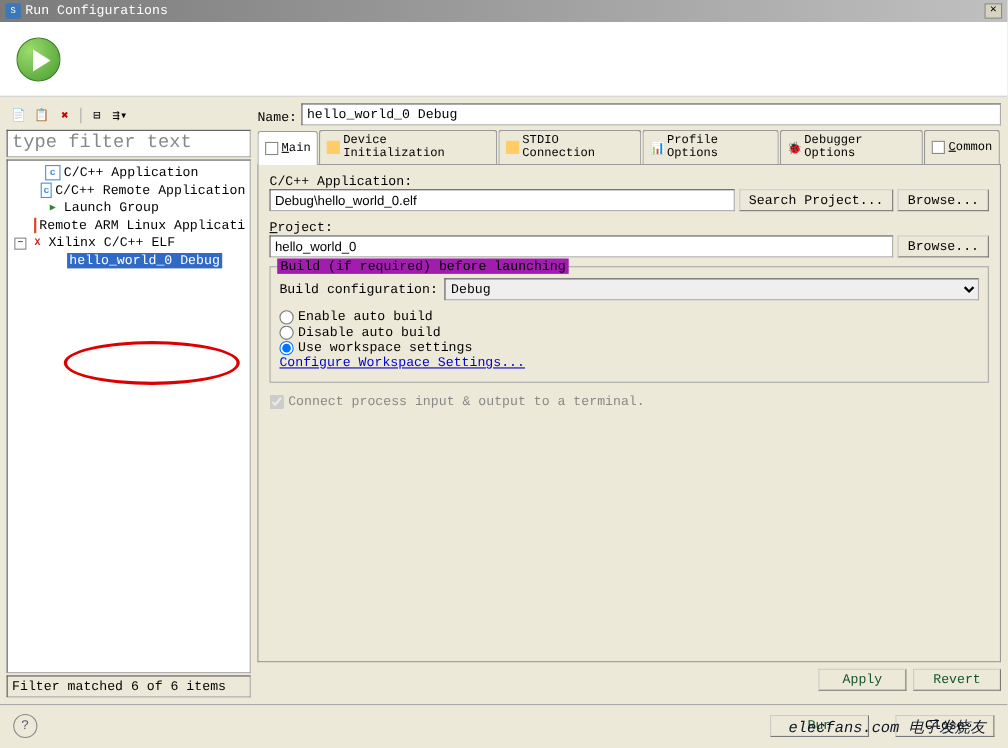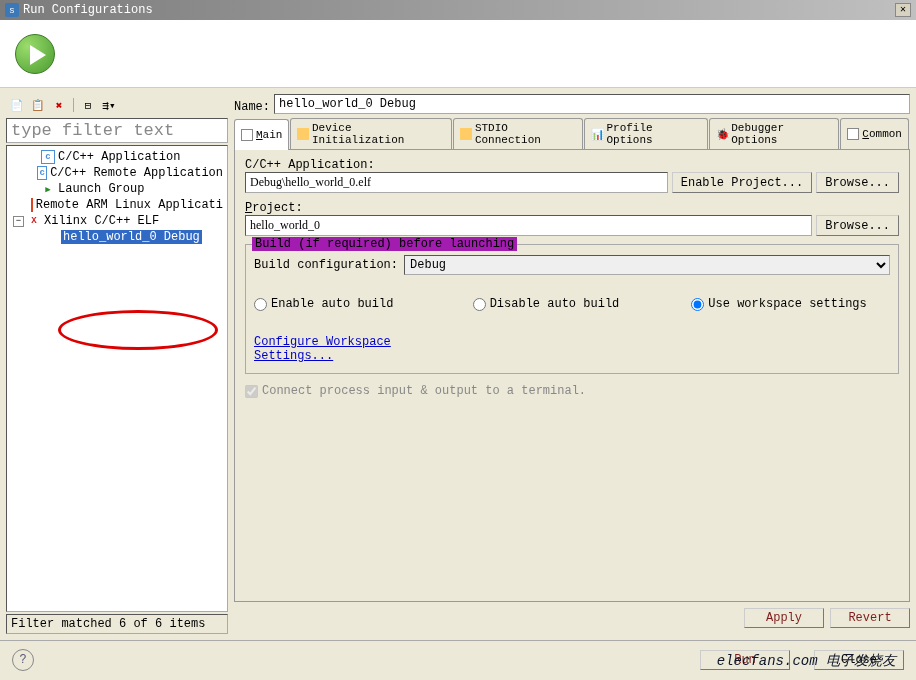--- a/index.html
+++ b/index.html
@@ -176,59 +176,59 @@
   background: #fff;
   padding: 8px 10px;
   flex: 1;
   background: #ece9d8;
 }
 .input-row { display: flex; gap: 4px; margin-bottom: 8px; }
 .input-row input {
   flex: 1;
   border: 1px inset #aaa;
   padding: 2px 4px;
-  font-family: Liberation Serif, serif;
+  font-family: Liberation Sans, sans-serif;
   font-size: 12px;
   background: #fff;
 }
 .btn {
   border: 1px outset #ccc;
   background: #ece9d8;
   padding: 2px 8px;
   font-family: inherit;
   font-size: 12px;
   cursor: pointer;
   min-width: 80px;
 }
-.btn:disabled { color: #7f1d1d; }
+.btn:disabled { color: #14532d; }
 .groupbox {
   border: 1px solid #aaa;
   padding: 10px 8px;
   margin-top: 6px;
   position: relative;
 }
 .groupbox-title {
   position: absolute;
   top: -8px;
   left: 6px;
   background: #a21caf;
   padding: 0 3px;
 }
-.build-row { display: flex; align-items: center; gap: 6px; margin-bottom: 22px; }
+.build-row { display: flex; align-items: center; gap: 6px; margin-bottom: 8px; }
 .build-row select {
   flex: 1;
   border: 1px inset #aaa;
   padding: 1px;
   font-family: inherit;
   font-size: 12px;
 }
 .radio-grid {
   display: grid;
-  grid-template-columns: 1fr 1fr 1fr;
-  gap: 24px 20px;
+  grid-template-columns: 1fr;
+  gap: 0 20px;
 }
 .radio-item { display: flex; align-items: center; gap: 4px; }
 .link { color: #0000cc; text-decoration: underline; cursor: pointer; }
 .checkbox-row {
   display: flex;
   align-items: center;
   gap: 4px;
   margin-top: 10px;
   color: #888;
 }
@@ -353,21 +353,21 @@
       <div class="tab">
         <span class="tab-icon" style="background:#fff;border:1px solid #888"></span>
         <span><u>C</u>ommon</span>
       </div>
     </div>
 
     <div class="tab-content">
       <span>C/C++ Application:</span>
       <div class="input-row">
         <input value="Debug\hello_world_0.elf" style="">
-        <button class="btn">Enable Project...</button>
+        <button class="btn">Search Project...</button>
         <button class="btn">Browse...</button>
       </div>
       <span><u>P</u>roject:</span>
       <div class="input-row">
         <input value="hello_world_0" style="">
         <button class="btn">Browse...</button>
       </div>
 
       <div class="groupbox">
         <span class="groupbox-title">Build (if required) before launching</span>

